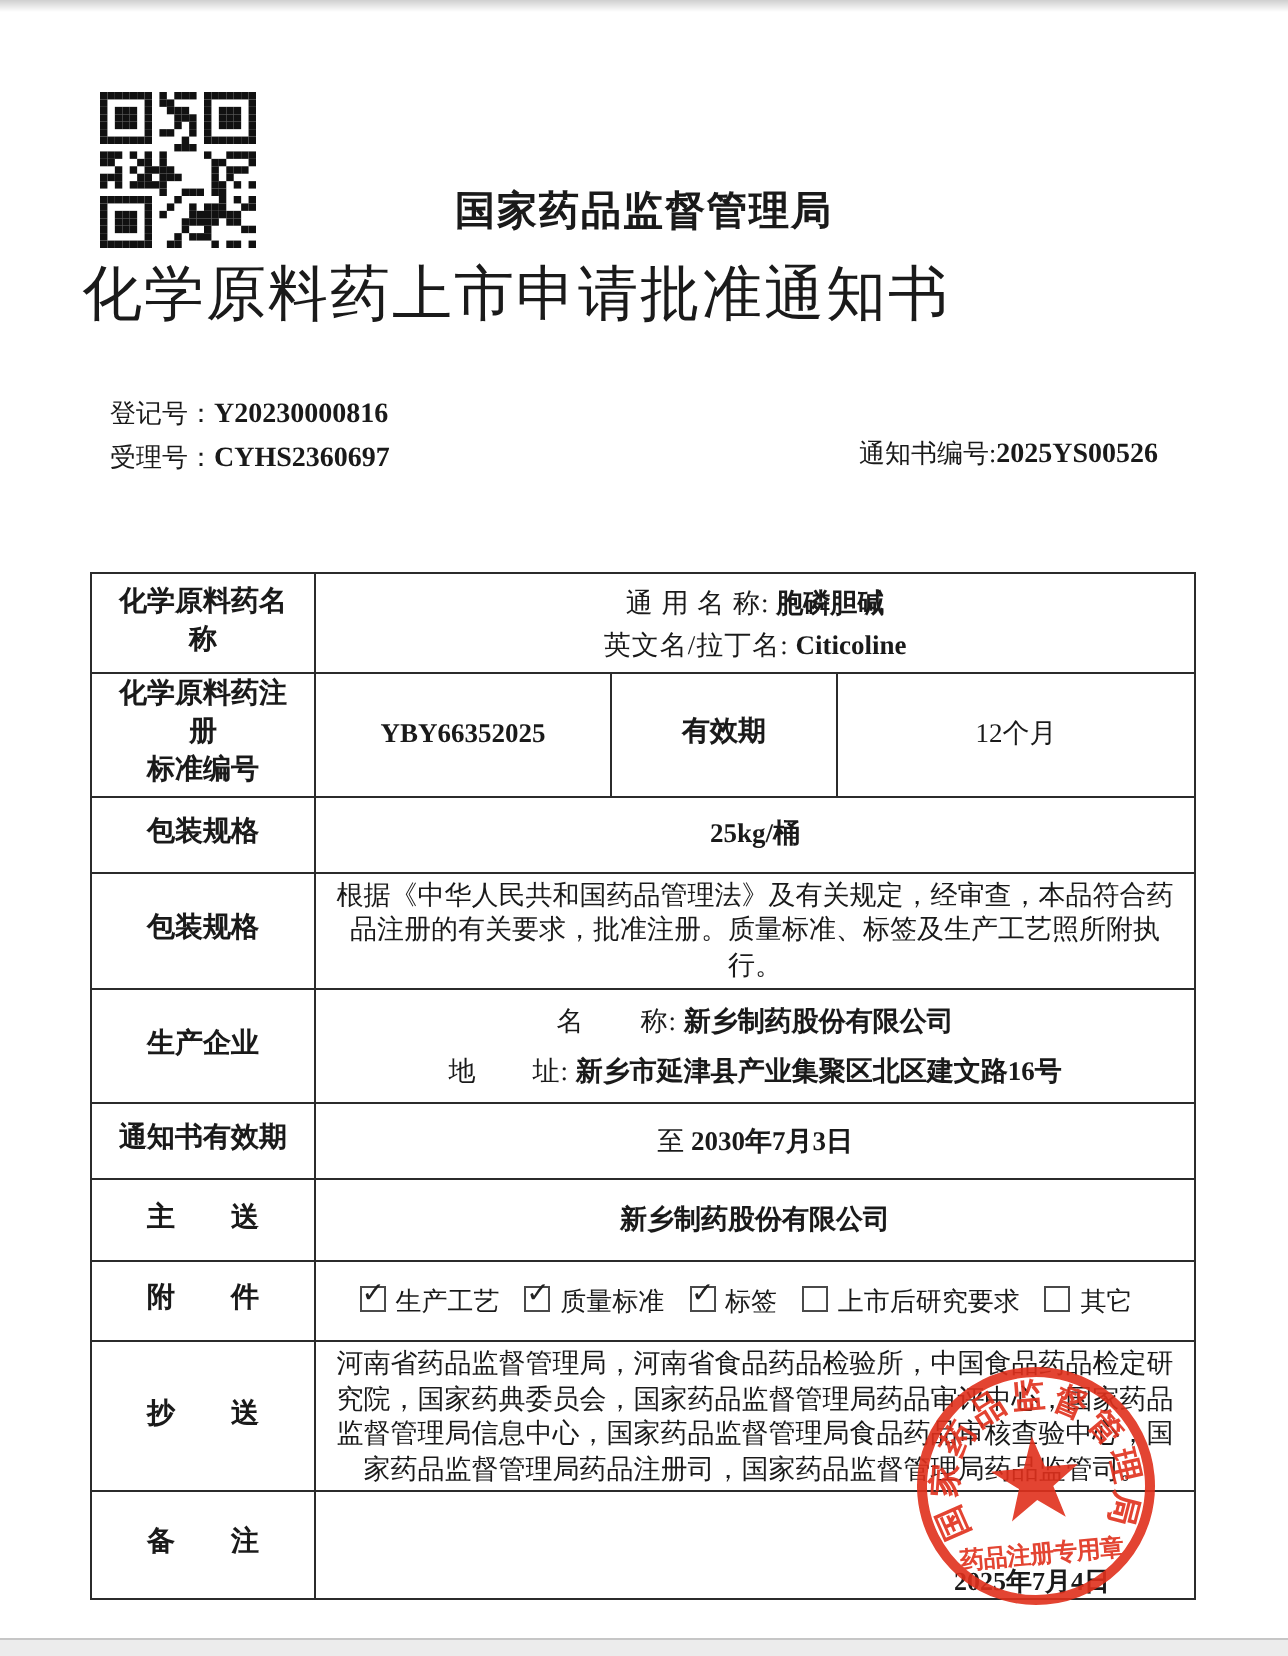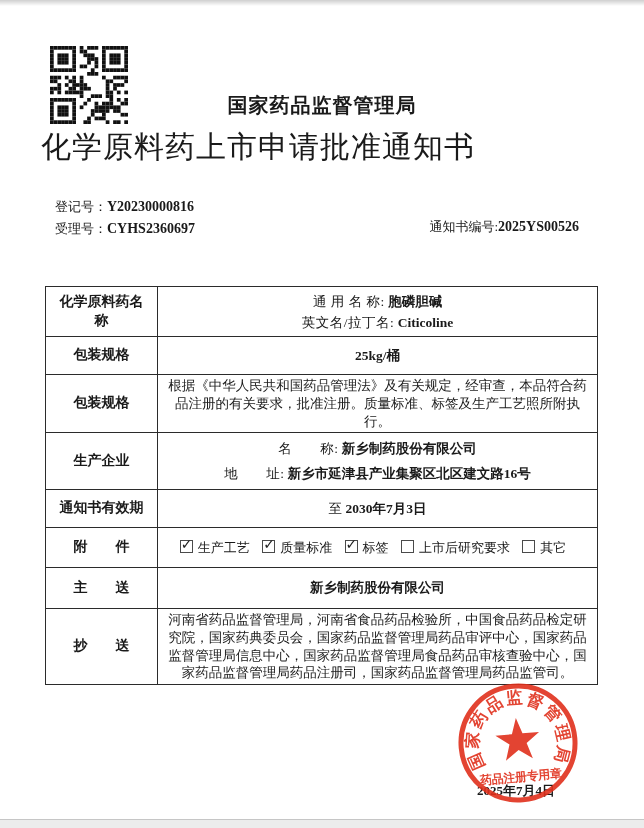--- a/index.html
+++ b/index.html
@@ -293,58 +293,69 @@
       <col style="width:179px">
     </colgroup>
   <tbody>
       <tr style="height:50px">
     <th class="lbl">化学原料药名称</th>
     <td class="val two-line" colspan="3">
       <div><span class="sub-lbl">通  用  名  称:</span> <span class="b">胞磷胆碱</span></div>
       <div><span class="sub-lbl">英文名/拉丁名:</span> <span class="b">Citicoline</span></div>
     </td>
   </tr>
+  <tr style="height:42px">
+    <th class="lbl">化学原料药注册
+标准编号</th>
+    <td class="val b">YBY66352025</td>
+    <th class="lbl">有效期</th>
+    <td class="val">12个月</td>
+  </tr>
   <tr style="height:38px">
     <th class="lbl">包装规格</th>
     <td class="val b" colspan="3">25kg/桶</td>
   </tr>
   <tr style="height:38px">
     <th class="lbl">包装规格</th>
     <td class="val para" colspan="3">根据《中华人民共和国药品管理法》及有关规定，经审查，本品符合药品注册的有关要求，批准注册。质量标准、标签及生产工艺照所附执行。</td>
   </tr>
   <tr style="height:57px">
     <th class="lbl">生产企业</th>
     <td class="val" colspan="3">
       <div style="margin-bottom:7px"><span class="sub-lbl">名　　称:</span> <span class="b">新乡制药股份有限公司</span></div>
       <div><span class="sub-lbl">地　　址:</span> <span class="b">新乡市延津县产业集聚区北区建文路16号</span></div>
     </td>
   </tr>
   <tr style="height:38px">
     <th class="lbl">通知书有效期</th>
     <td class="val" colspan="3">
       <span>至 </span><span class="b">2030年7月3日</span>
     </td>
+  </tr>
+  <tr style="height:41px">
+    <th class="lbl">主　　送</th>
+    <td class="val b" colspan="3">新乡制药股份有限公司</td>
   </tr>
   <tr style="height:40px">
     <th class="lbl">附　　件</th>
     <td class="val" colspan="3">
       <span class="att-item"><span class="cb checked"></span><span>生产工艺</span></span>
       <span class="att-item"><span class="cb checked"></span><span>质量标准</span></span>
       <span class="att-item"><span class="cb checked"></span><span>标签</span></span>
       <span class="att-item"><span class="cb"></span><span>上市后研究要求</span></span>
       <span class="att-item"><span class="cb"></span><span>其它</span></span>
     </td>
   </tr>
-  <tr style="height:41px">
-    <th class="lbl">主　　送</th>
-    <td class="val b" colspan="3">新乡制药股份有限公司</td>
-  </tr>
   <tr style="height:74px">
     <th class="lbl">抄　　送</th>
     <td class="val para-cc" colspan="3">河南省药品监督管理局，河南省食品药品检验所，中国食品药品检定研究院，国家药典委员会，国家药品监督管理局药品审评中心，国家药品监督管理局信息中心，国家药品监督管理局食品药品审核查验中心，国家药品监督管理局药品注册司，国家药品监督管理局药品监管司。</td>
+  </tr>
+  <tr style="height:54px">
+    <th class="lbl">备　　注</th>
+    <td class="val" colspan="3"></td>
   </tr>
 </tbody>
   </table>
 
 <div class="sign-date">2025年7月4日</div>
 
 <div class="seal">
   <svg width="132" height="132" viewBox="0 0 132 132">
     <circle cx="66" cy="66" r="57" fill="none" stroke="currentColor" stroke-width="5"></circle>
     <path id="sealArc" d="M 31.5,86.3 A 40,40 0 1,1 100.5,86.3" fill="none"></path>

